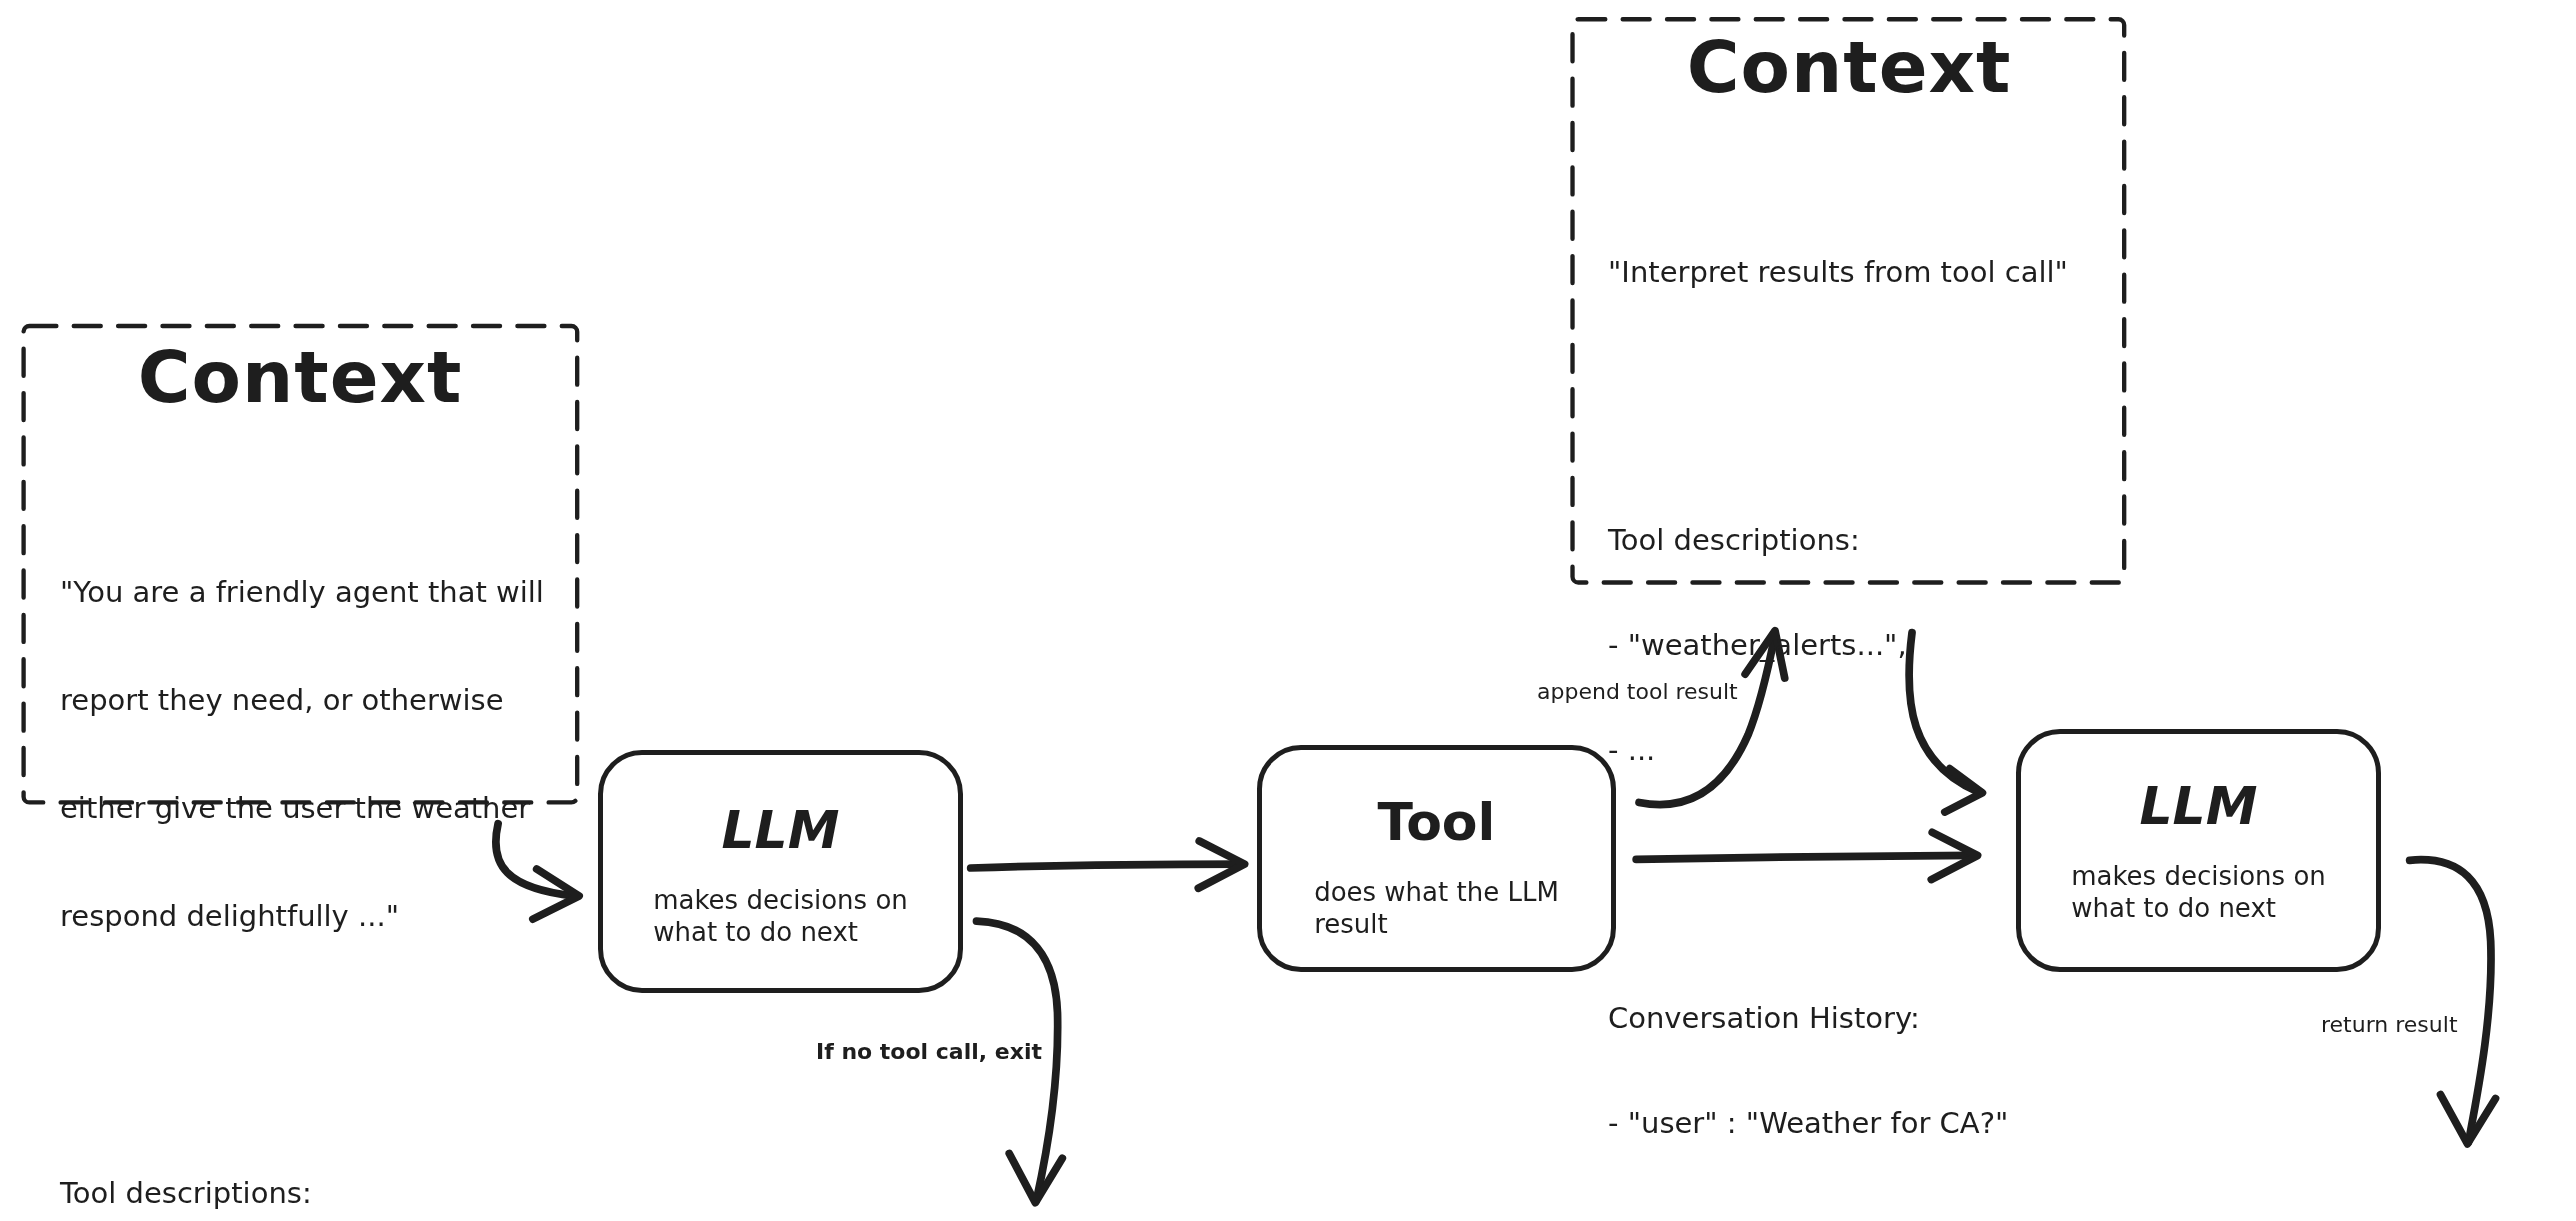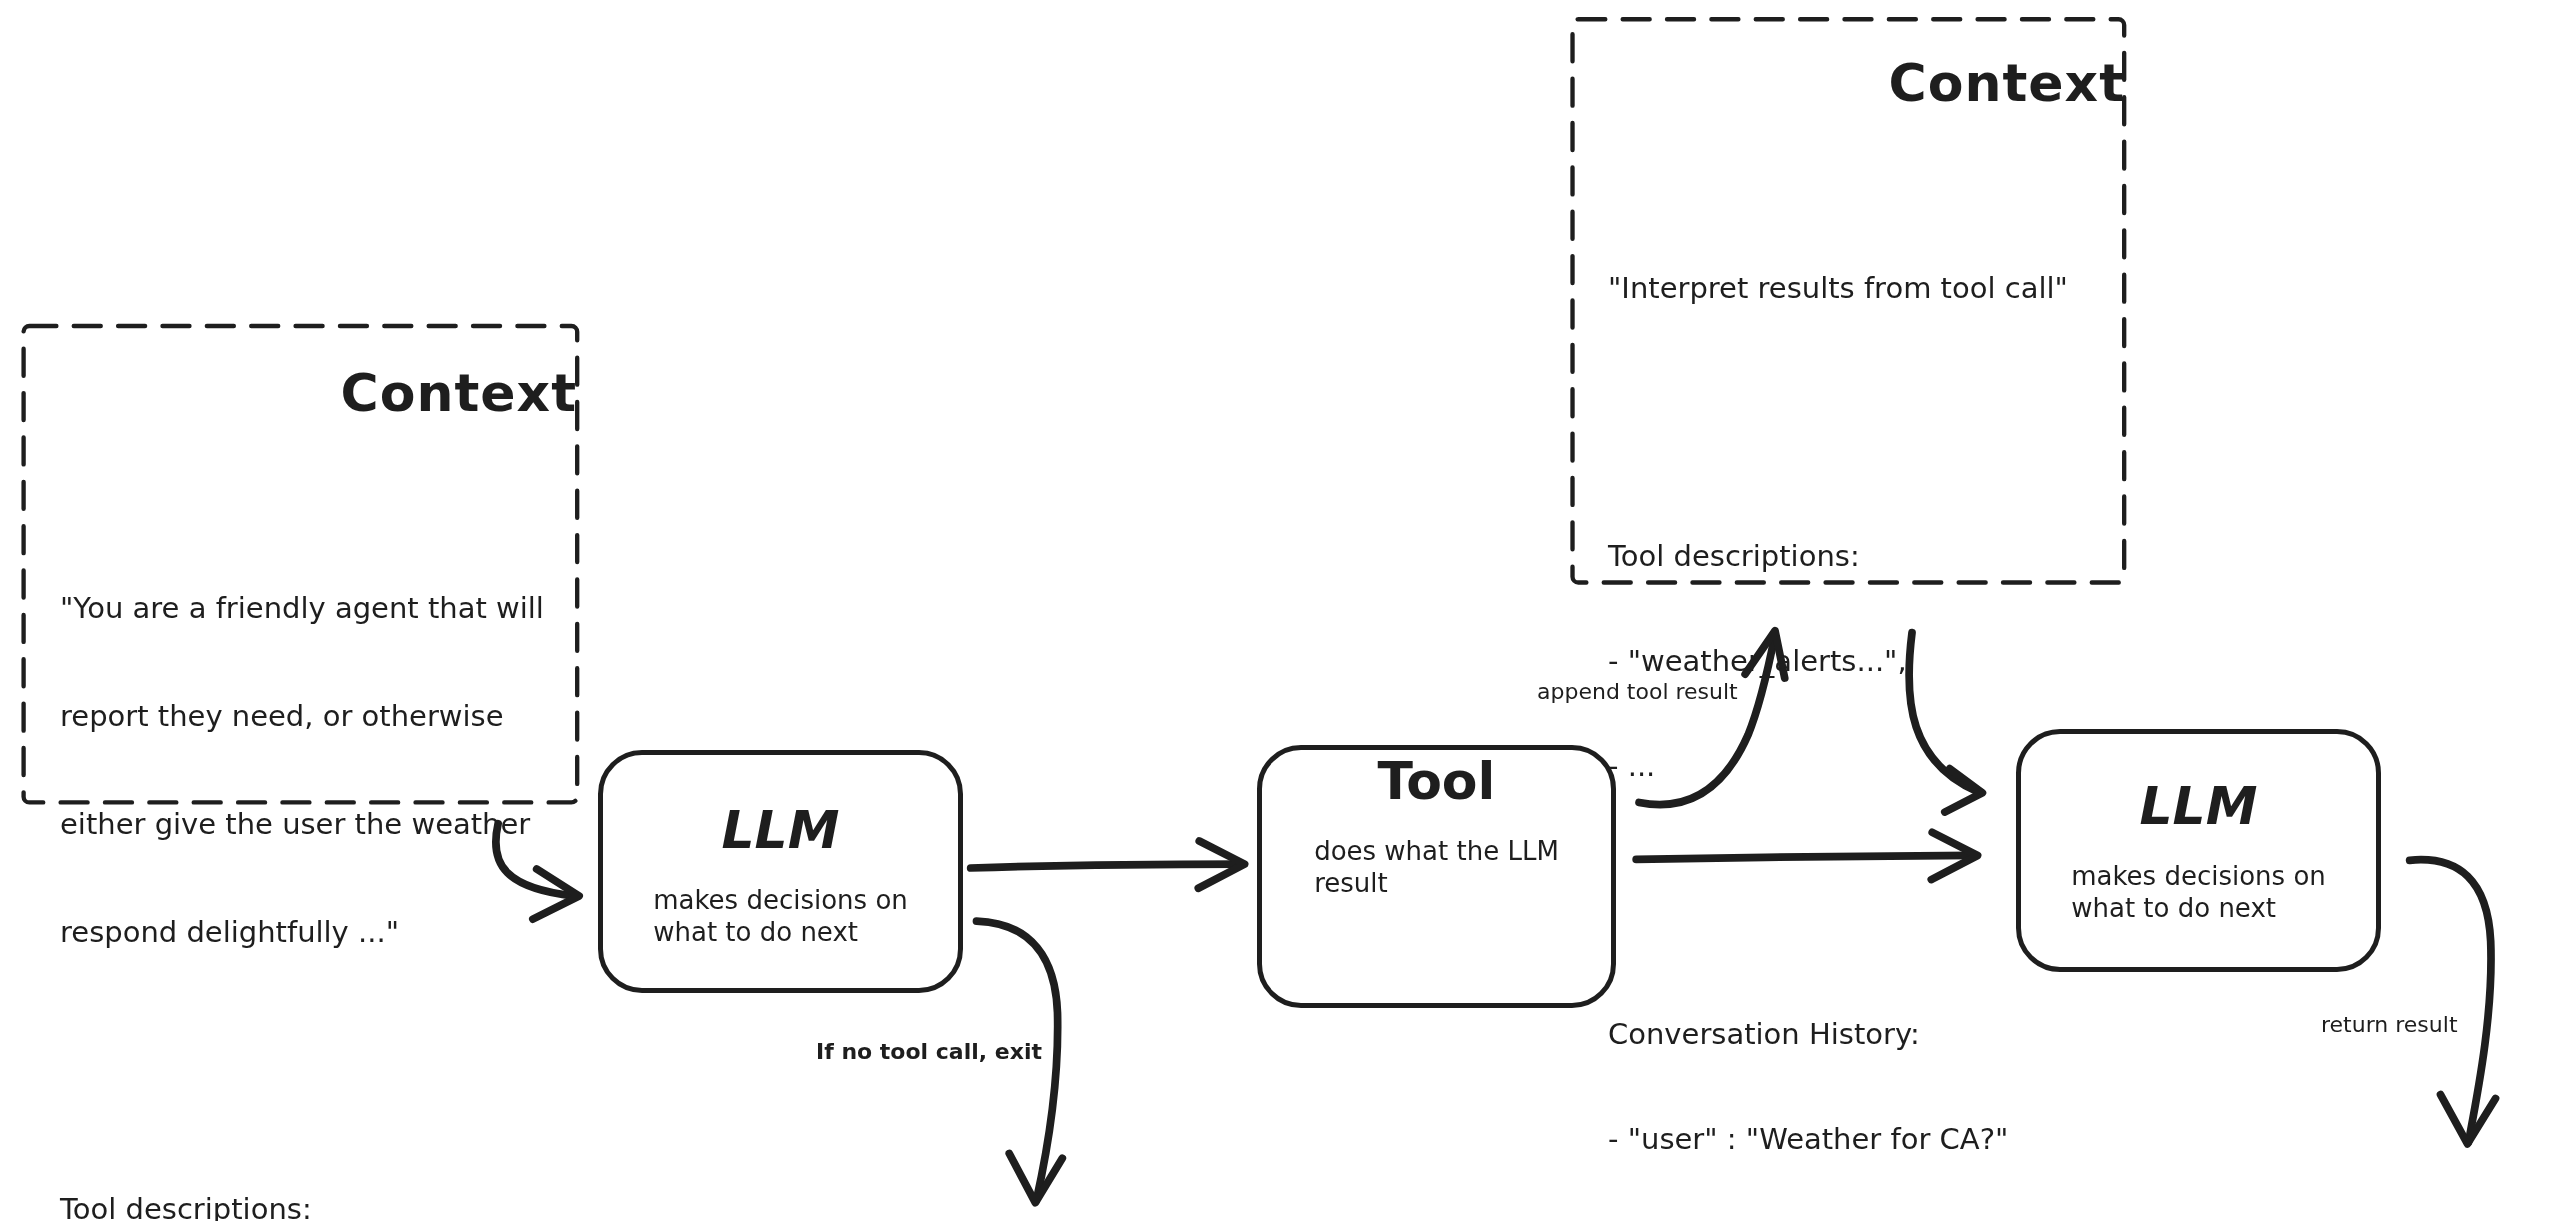--- a/index.html
+++ b/index.html
@@ -11,22 +11,22 @@
     font-family:"DejaVu Sans",sans-serif;
     overflow:hidden;
   }
   svg.stroke-layer{position:absolute;left:0;top:0;width:2576px;height:1221px;}
   svg.stroke-layer path, svg.stroke-layer rect{
     fill:none;stroke:var(--ink,#1e1e1e);
     stroke-linecap:round;stroke-linejoin:round;
   }
   .ctx{position:absolute;box-sizing:border-box;}
   .ctx-title{
-    font-size:52px;font-weight:700;text-align:right;
-    line-height:73px;letter-spacing:1px;margin-top:16px;
+    font-size:72px;font-weight:700;text-align:center;
+    line-height:73px;letter-spacing:1px;
   }
   .ctx-body{font-size:29px;line-height:36px;white-space:pre;}
   .para{margin:0 0 25px 0;}
   .para:last-child{margin-bottom:0;}
   .ctx-line{white-space:pre;}
   .node{
     position:absolute;box-sizing:border-box;
     border:5.8px solid var(--ink,#1e1e1e);
     border-radius:44px;
     text-align:center;
@@ -109,21 +109,21 @@
   </div>
 
   <div class="node" style="left:598px;top:750px;width:365px;height:243px;padding-top:44px;">
     <div class="node-title llm-style">LLM</div>
     <div class="node-sub">
       <div>makes decisions on</div>
       <div>what to do next</div>
     </div>
   </div>
 
-  <div class="node" style="left:1257px;top:745px;width:359px;height:263px;">
+  <div class="node" style="left:1257px;top:745px;width:359px;height:227px;padding-top:41px;">
     <div class="node-title">Tool</div>
     <div class="node-sub">
       <div>does what the LLM</div>
       <div>result</div>
     </div>
   </div>
 
   <div class="node" style="left:2016px;top:729px;width:365px;height:243px;padding-top:41px;">
     <div class="node-title llm-style">LLM</div>
     <div class="node-sub">

